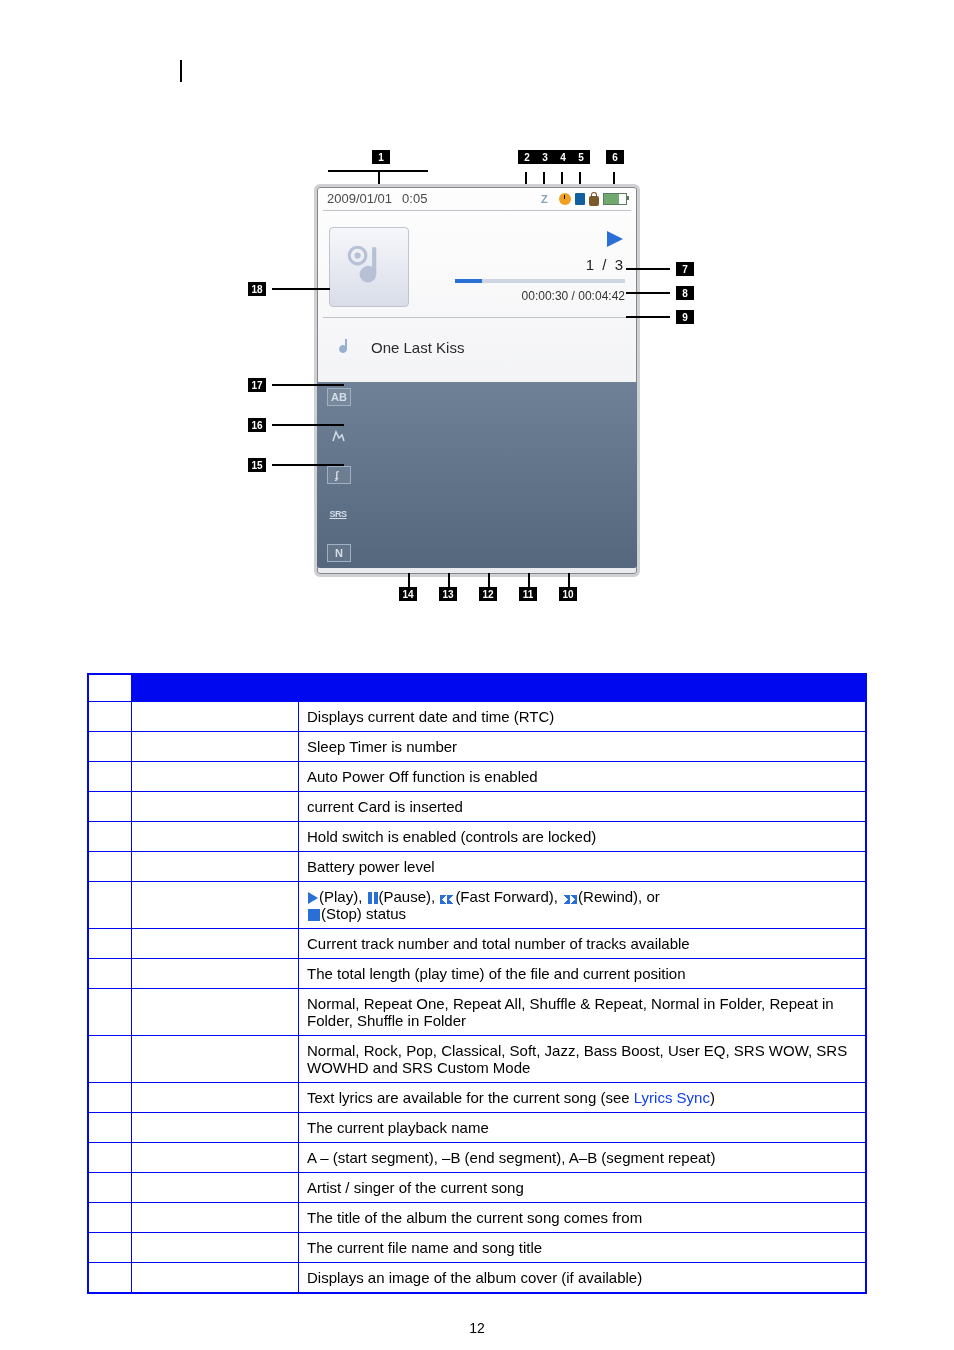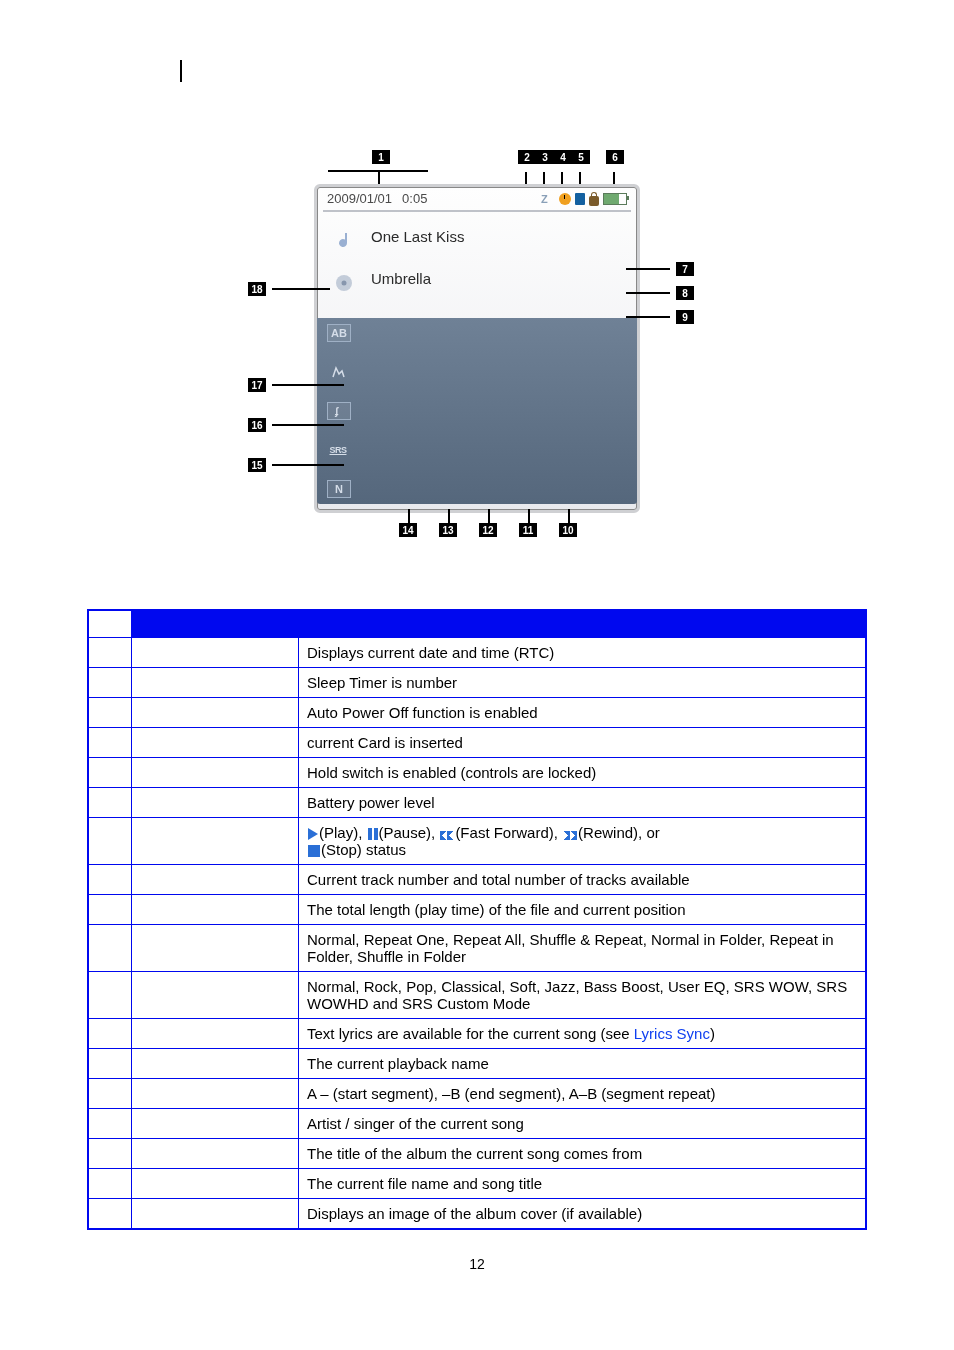--- a/index.html
+++ b/index.html
@@ -133,21 +133,21 @@
     position: relative;
   }
   .progress > i {
     display:block;height:100%;width:16%;background:#2a6fd6;
   }
   .np-right .time { font-size:12px; color:#333; }
   .list {
     padding: 8px 10px 14px 10px;
   }
   .list .row {
-    display:flex;align-items:flex-start;gap:14px;
+    display:flex;align-items:center;gap:14px;
     padding:8px 4px;
     font-size:15px;color:#2a2a2a;
   }
   .list .row .ic {
     width:26px;height:26px;display:flex;align-items:center;justify-content:center;
     color:#8aa0c0;
   }
   .footer-bar {
     background: linear-gradient(#6f8196,#55677c);
     border-radius: 0 0 3px 3px;
@@ -272,39 +272,51 @@
         <span class="status-icon ic-z">Z</span>
         <span class="status-icon ic-clk"></span>
         <span class="status-icon ic-sd"></span>
         <span class="status-icon ic-lock"></span>
         <span class="status-icon ic-batt">
             <i></i>
           </span>
       </div>
       <div class="divider"></div>
 
+      <div class="now-playing">
+        <div class="cover">
+          <svg viewBox="0 0 50 50">
+            <path d="M32 6 v26 a8 8 0 1 1 -4 -7 V6 z" fill="#b7c1d6"></path>
+            <circle cx="14" cy="14" r="8" fill="none" stroke="#b7c1d6" stroke-width="3"></circle>
+            <circle cx="14" cy="14" r="3" fill="#b7c1d6"></circle>
+          </svg>
+        </div>
+        <div class="np-right">
+          <span class="play-icon">
+            <svg width="20" height="16" viewBox="0 0 20 16">
+                <polygon points="2,0 18,8 2,16" fill="#2a6fd6"></polygon>
+              </svg>
+          </span>
+          <span class="track-of">1 / 3</span>
+          <span class="progress">
+              <i></i>
+            </span>
+          <span class="time">00:00:30 / 00:04:42</span>
+        </div>
+      </div>
       <div class="divider"></div>
 
       <div class="list">
         <div class="row">
           <span class="ic">
             <svg width="18" height="20" viewBox="0 0 18 20">
                 <path d="M12 2v10a4 4 0 1 1 -2 -3.4V2z" fill="#9ab0d2"></path>
               </svg>
           </span>
           <span>One Last Kiss</span>
-        </div>
-        <div class="row">
-          <span class="ic">
-            <svg width="20" height="20" viewBox="0 0 20 20">
-                <circle cx="10" cy="10" r="8" fill="#c3ccd9"></circle>
-                <circle cx="10" cy="10" r="2.5" fill="#8796ad"></circle>
-              </svg>
-          </span>
-          <span>Umbrella</span>
         </div>
       </div>
 
       <div class="footer-bar">
         <span class="fic">AB</span>
         <span class="fic noborder">
           <svg width="16" height="14" viewBox="0 0 16 14">
               <path d="M3 12l3-9 3 6 3-3 2 6" stroke="#d5dde8" stroke-width="1.5" fill="none"></path>
             </svg>
         </span>

